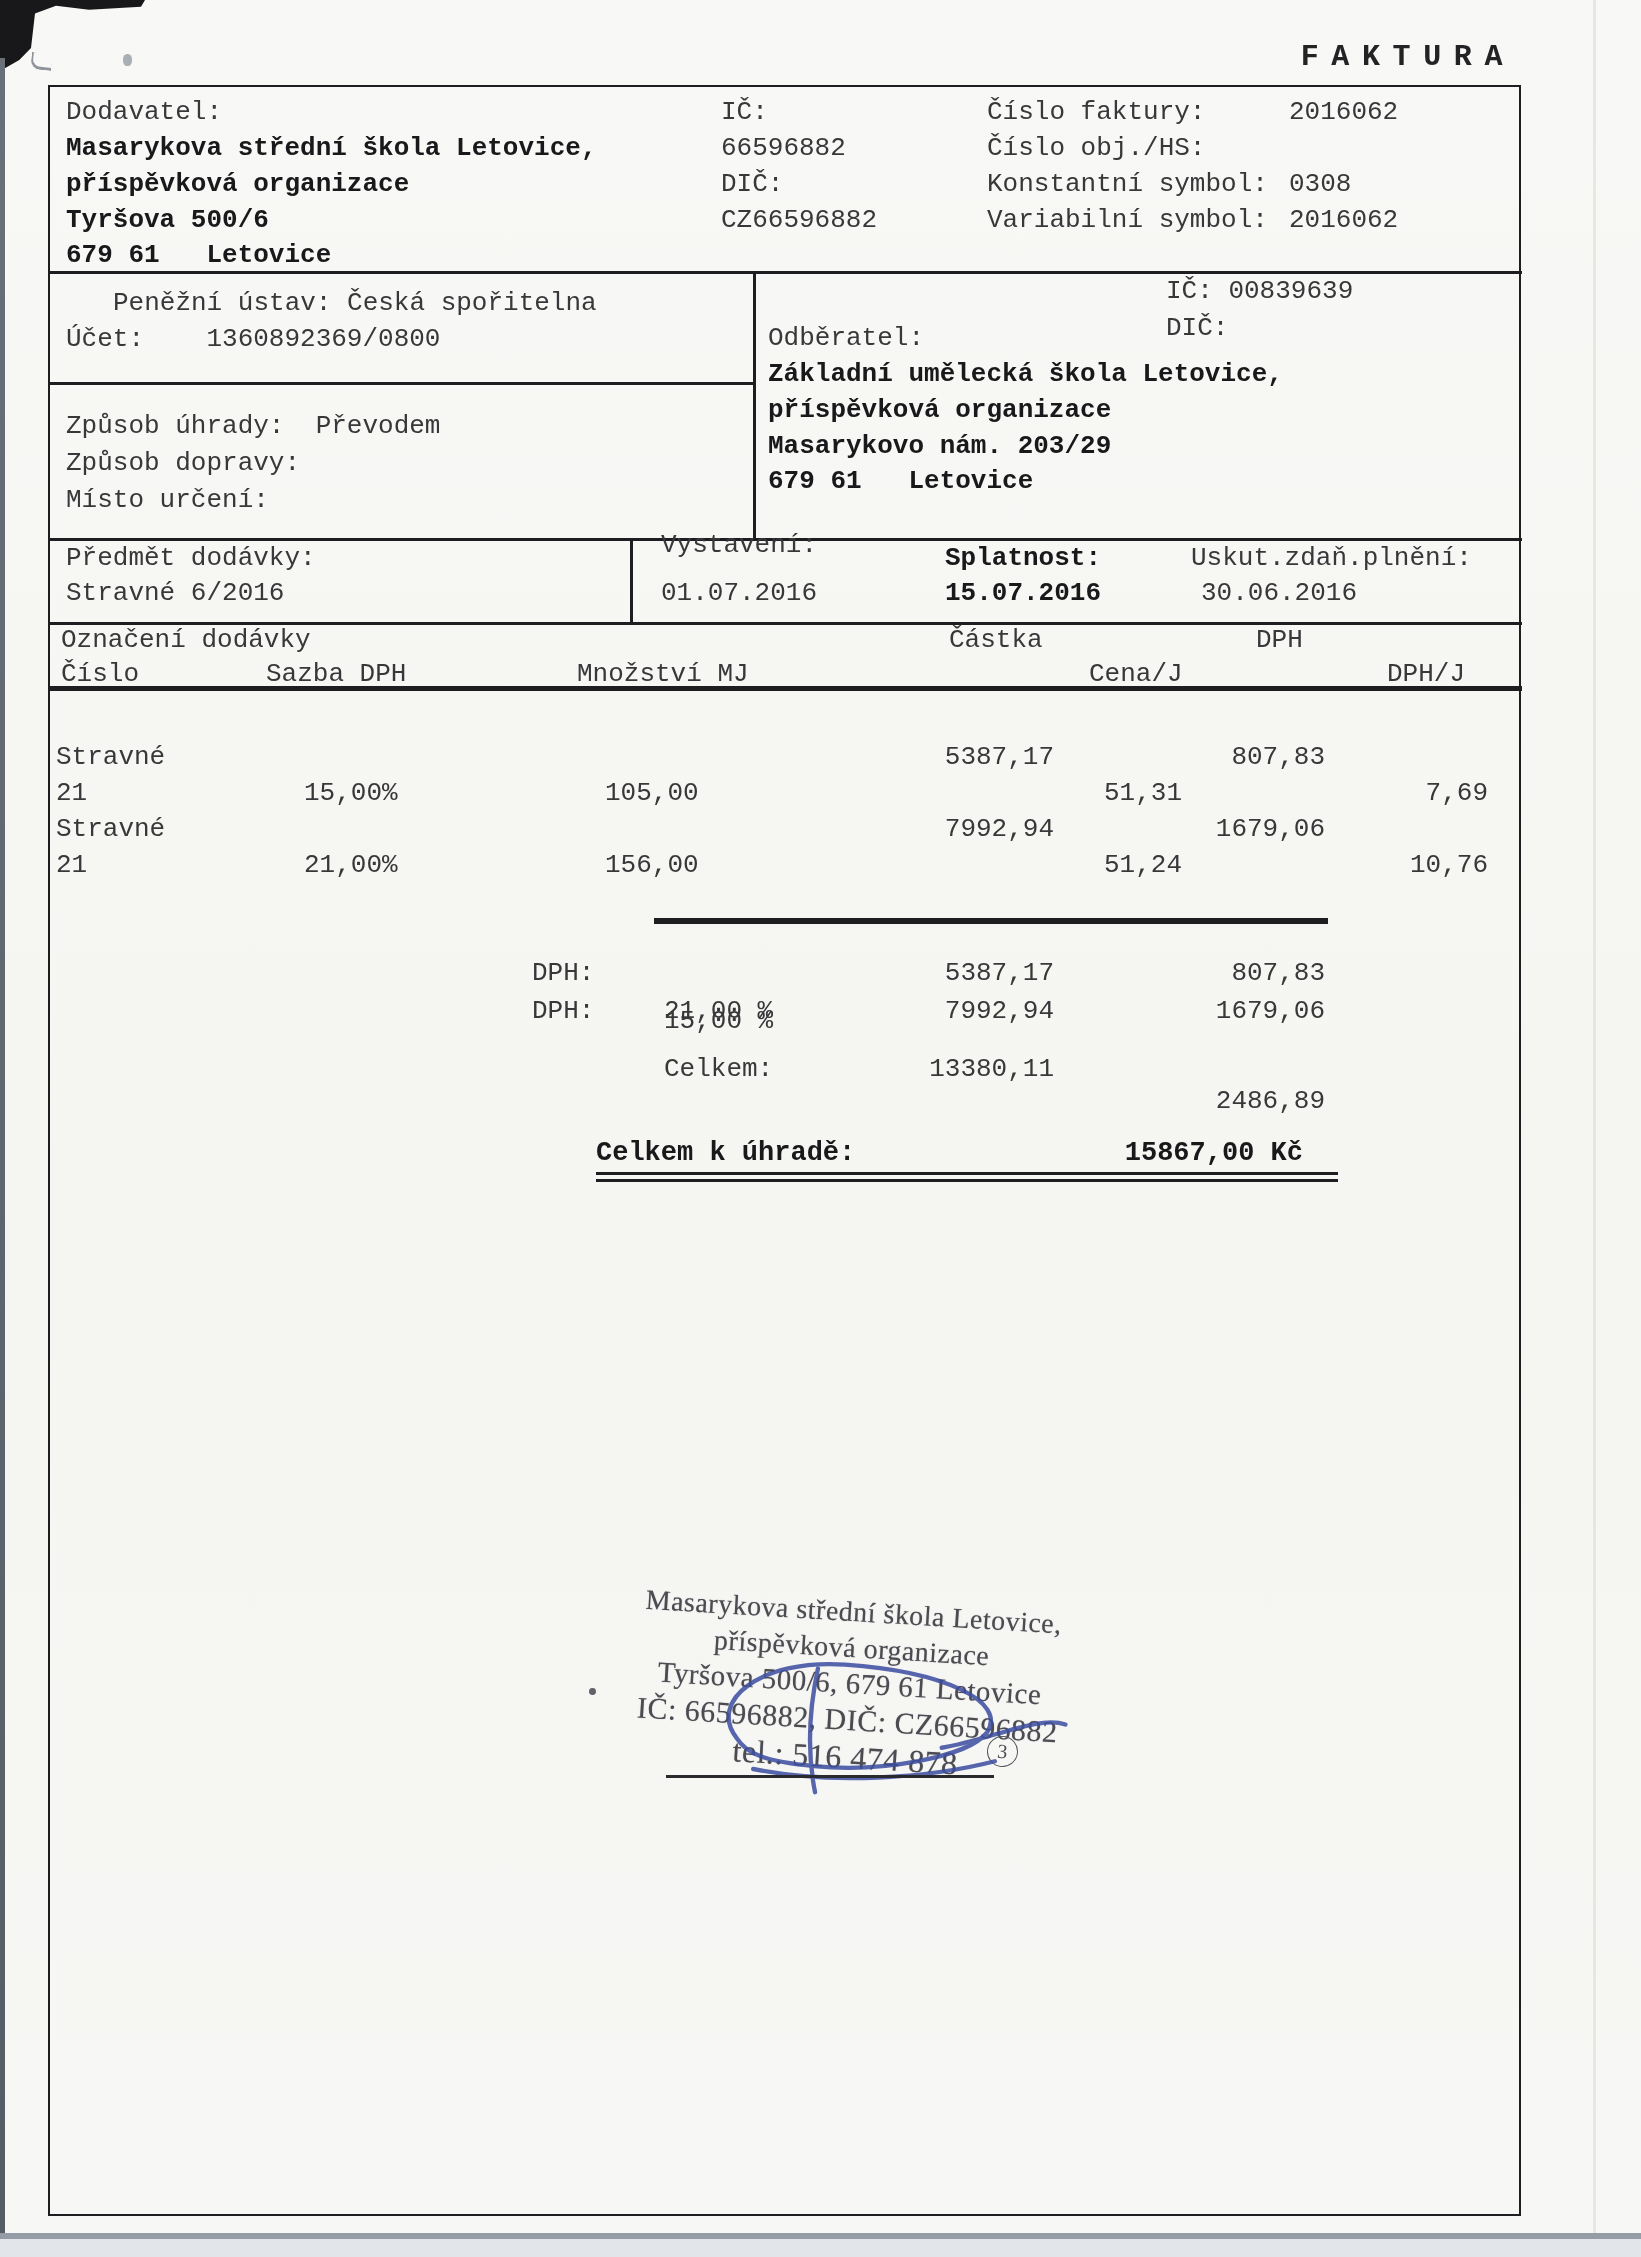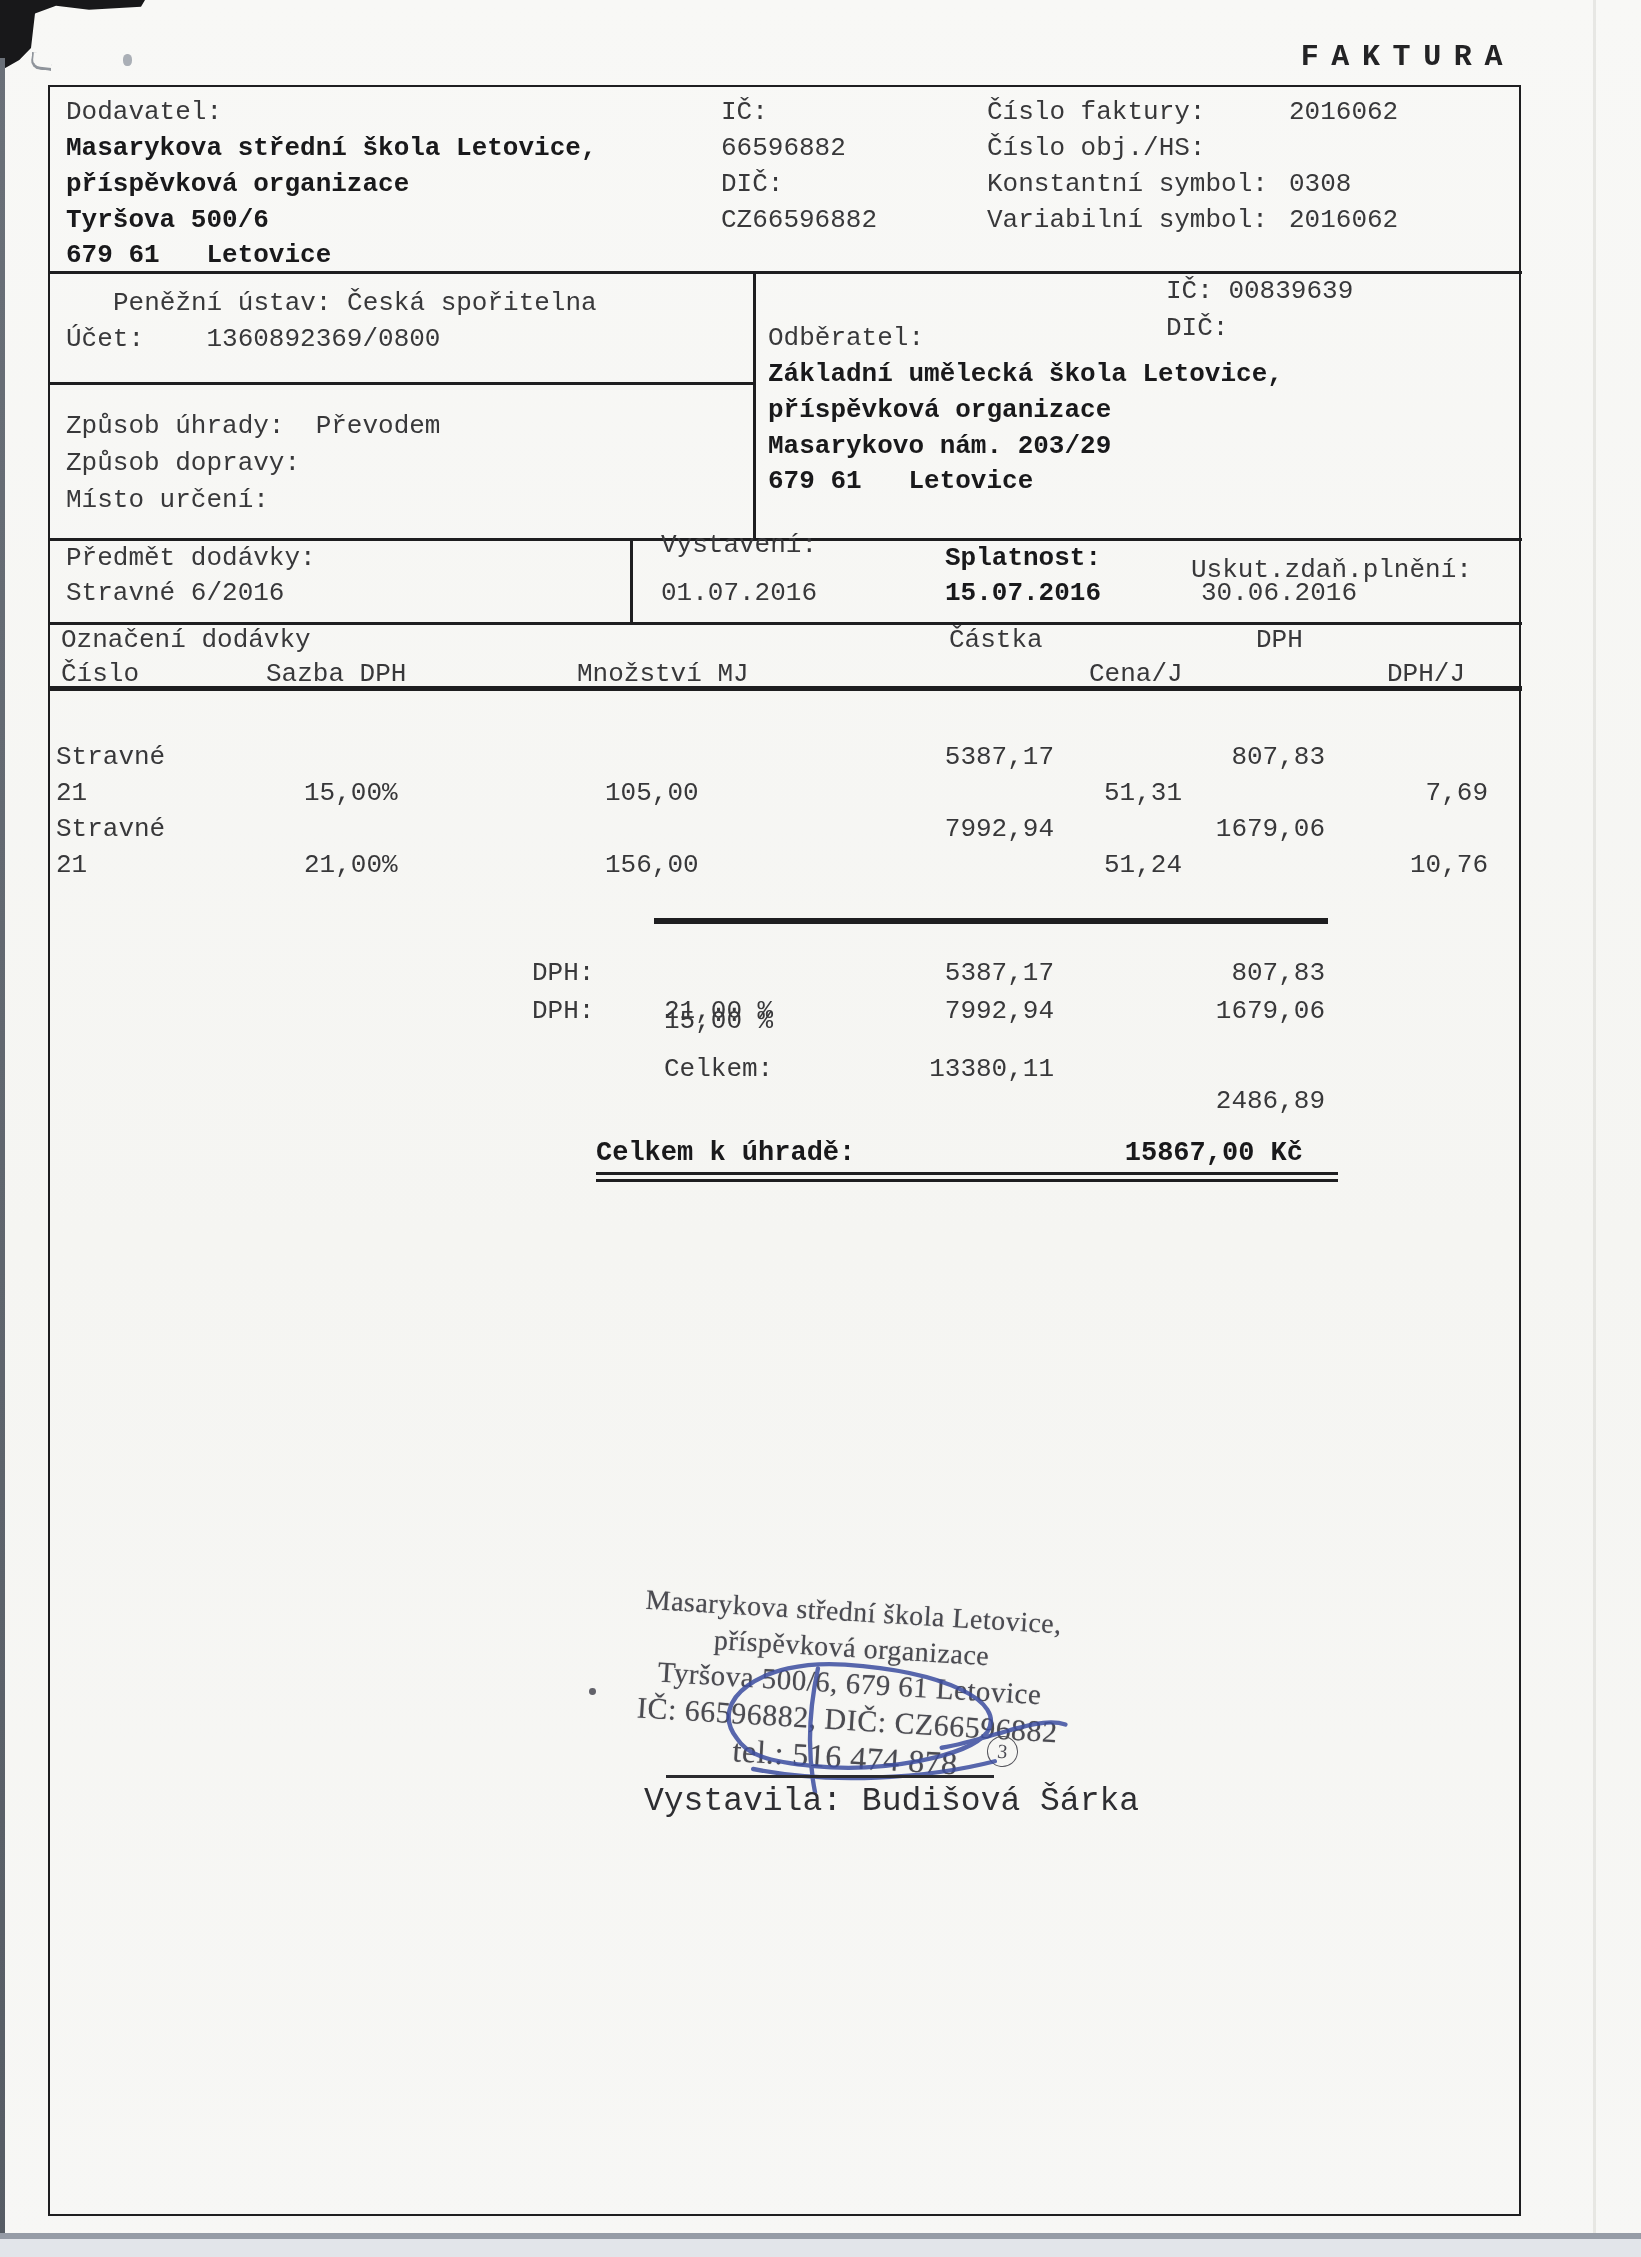--- a/index.html
+++ b/index.html
@@ -79,21 +79,21 @@
   <div class="t b" style="left:768px;top:397px;">příspěvková organizace</div>
   <div class="t b" style="left:768px;top:433px;">Masarykovo nám. 203/29</div>
   <div class="t b" style="left:768px;top:468px;">679 61   Letovice</div>
 
   <div class="t" style="left:66px;top:545px;">Předmět dodávky:</div>
   <div class="t" style="left:66px;top:580px;">Stravné 6/2016</div>
   <div class="t" style="left:661px;top:532px;">Vystavení:</div>
   <div class="t" style="left:661px;top:580px;">01.07.2016</div>
   <div class="t b" style="left:945px;top:545px;">Splatnost:</div>
   <div class="t b" style="left:945px;top:580px;">15.07.2016</div>
-  <div class="t" style="left:1191px;top:545px;margin-top:12px;">Uskut.zdaň.plnění:</div>
+  <div class="t" style="left:1191px;top:545px;">Uskut.zdaň.plnění:</div>
   <div class="t" style="left:1201px;top:580px;">30.06.2016</div>
 
   <div class="t" style="left:61px;top:627px;">Označení dodávky</div>
   <div class="t" style="left:949px;top:627px;">Částka</div>
   <div class="t" style="left:1256px;top:627px;">DPH</div>
   <div class="t" style="left:61px;top:661px;">Číslo</div>
   <div class="t" style="left:266px;top:661px;">Sazba DPH</div>
   <div class="t" style="left:577px;top:661px;">Množství MJ</div>
   <div class="t" style="left:1089px;top:661px;">Cena/J</div>
   <div class="t" style="left:1387px;top:661px;">DPH/J</div>
@@ -154,16 +154,15 @@
   <svg style="position:absolute;left:700px;top:1653px;" width="377" height="145" viewBox="0 0 390 150">
     <g fill="none" stroke="#3c4da0" stroke-width="4.5" stroke-linecap="round" opacity="0.85">
       <path d="M38 88 C8 50 62 6 150 12 C252 19 318 50 297 82 C278 108 186 124 118 117 C66 112 48 104 38 88"></path>
       <path d="M250 98 C300 90 350 64 378 74"></path>
       <path d="M122 16 C113 58 111 104 119 144"></path>
       <path d="M55 120 C135 136 235 130 305 112"></path>
     </g>
   </svg>
 
   <div class="ln" style="left:666px;top:1775px;width:328px;height:2.9px;background:#2a2a2e;"></div>
-  <div class="t" style="left:644px;top:1785px;font-size:33px;color:#2e2e32;">Vystavila: Budišová Šárka</div>
 
 </div>
 
 
 </body></html>

